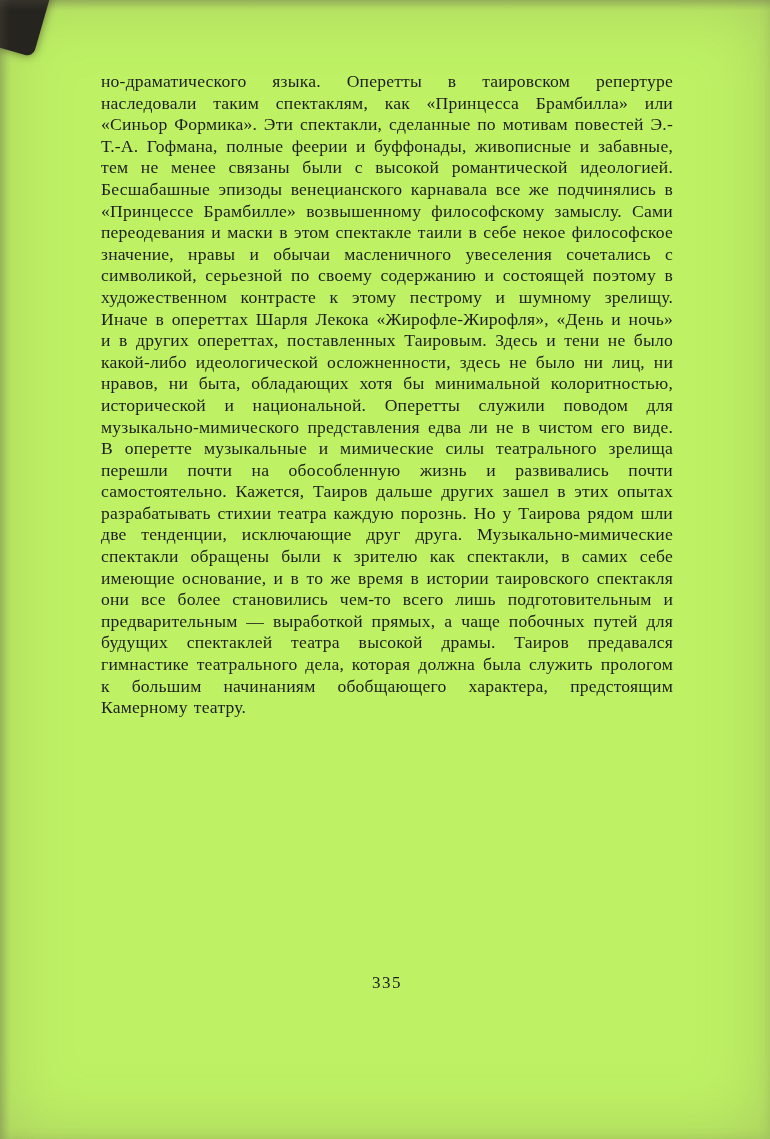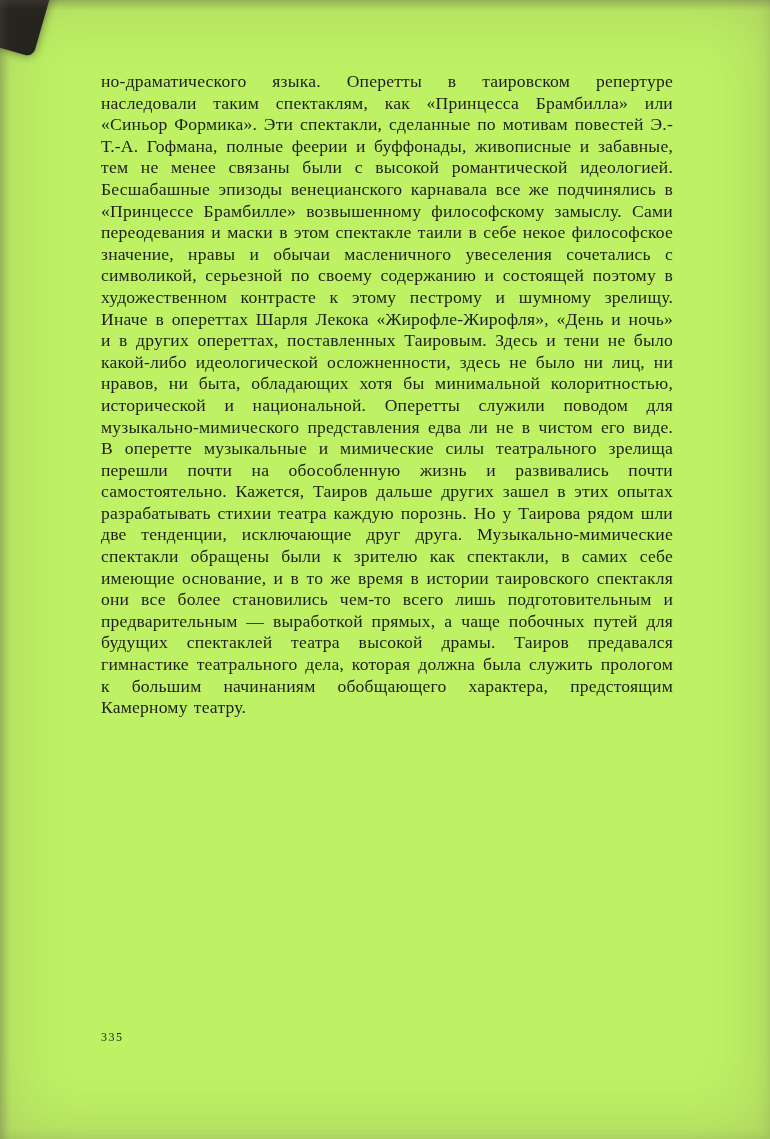--- a/index.html
+++ b/index.html
@@ -62,26 +62,26 @@
   }
   .para-continued {
     text-indent: 0;
   }
   .para-new {
     margin-top: 45px;
     text-indent: 30px;
   }
   .page-number {
     position: absolute;
-    top: 1030px;
+    top: 973px;
     left: 101px;
     width: 572px;
-    text-align: left;
+    text-align: center;
     color: #1e1d1b;
-    font-size: 12px;
+    font-size: 17px;
     letter-spacing: 1.5px;
   }
 </style>
 </head>
 <body>
 
 <div class="scan-page">
   <div class="corner-artifact"></div>
   <div class="edge-shade-top"></div>
   <div class="edge-shade-left"></div>

